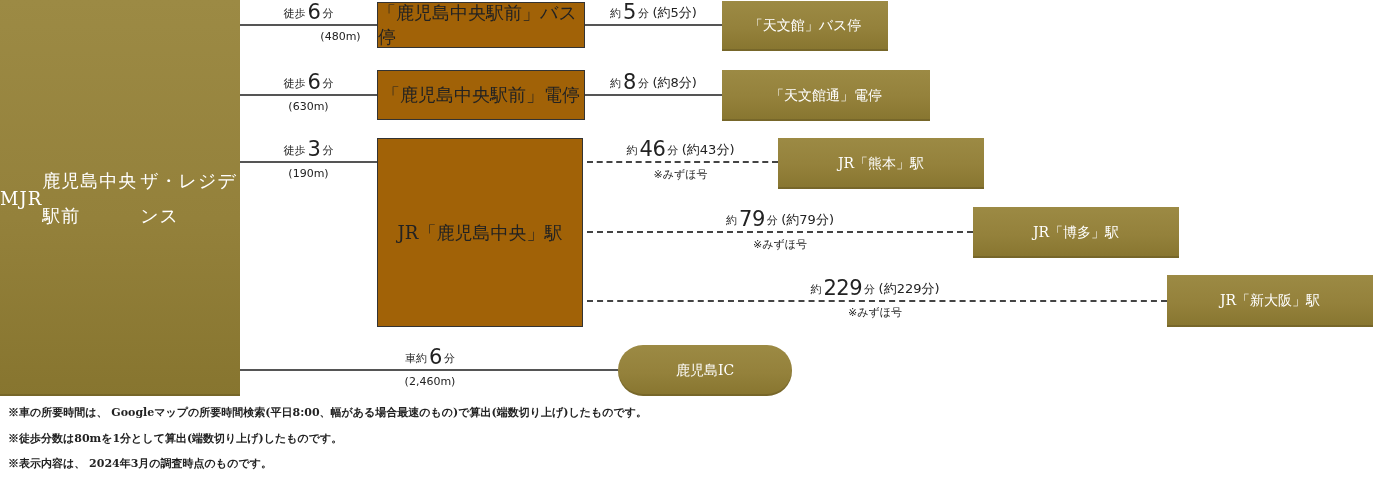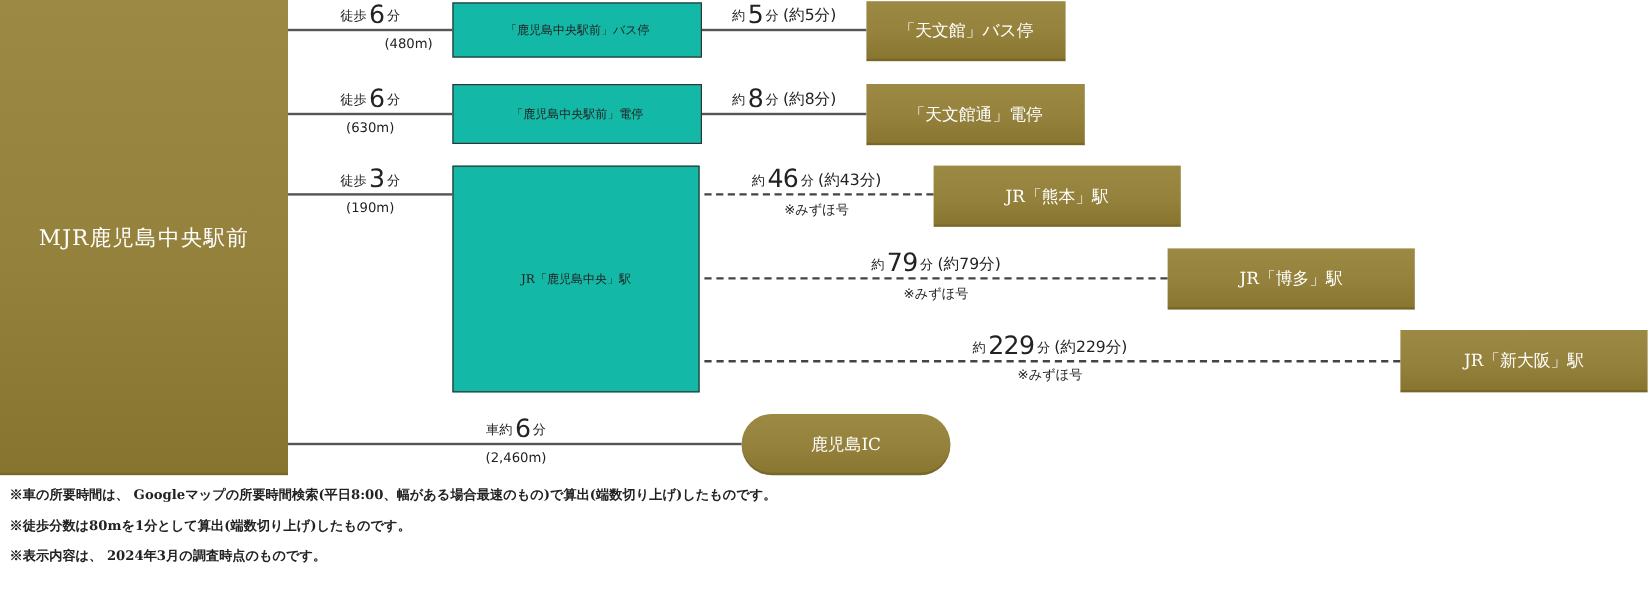--- a/index.html
+++ b/index.html
@@ -3,38 +3,39 @@
   <meta charset="utf-8">
   <style>
     html, body { margin:0; padding:0; background:#ffffff; }
     body { width:1373px; height:504px; position:relative; overflow:hidden;
            font-family:"DejaVu Serif", "Liberation Serif", serif; color:#222; }
     .abs { position:absolute; }
     .gold { background:linear-gradient(180deg,#9c8a44 0%,#94813b 55%,#87752f 100%);
             color:#fff; display:flex; align-items:center; justify-content:center;
             font-family:"DejaVu Serif","Liberation Serif",serif; font-size:14px;
             box-shadow: inset 0 -2px 0 rgba(0,0,0,0.12); }
-    .wbox { background:#14b8a6; border:1.5px solid #333; box-sizing:border-box;
+    .wbox { background:#a16207; border:1.5px solid #333; box-sizing:border-box;
             display:flex; align-items:center; justify-content:center;
-            font-family:"DejaVu Serif","Liberation Serif",serif; font-size:10px; color:#222; }
+            font-family:"DejaVu Serif","Liberation Serif",serif; font-size:18px; color:#222; }
     .line { height:2px; background:#555; }
     .dash { height:0; border-top:2px dashed #444; }
     .label { font-family:"DejaVu Sans","Liberation Sans",sans-serif; font-size:11px; color:#222;
              text-align:center; white-space:nowrap; }
     .big { font-size:21px; font-weight:400; vertical-align:-2px; margin:0 2px; letter-spacing:-0.5px; }
     .sub { font-size:13px; }
     .main { flex-direction:row; font-size:18px; line-height:35px; letter-spacing:1px; }
     .notes { font-family:"DejaVu Serif","Liberation Serif",serif; font-size:11px; color:#222; font-weight:bold; }
   </style>
 </head>
 <body>
 
 <div class="abs gold main" style="left:0; top:0; width:240px; height:396px;">
   <div>MJR</div>
   <div>鹿児島中央駅前</div>
+  <div>ザ・レジデンス</div>
 </div>
 
 <div class="abs line" style="left:240px; top:24px; width:137px;"></div>
 <div class="abs label" style="left:240px; top:0px; width:137px;">
   <span>徒歩</span><span class="big">6</span><span>分</span>
 </div>
 <div class="abs label" style="left:240px; top:30px; width:137px;padding-left:32px;">(480m)</div>
 <div class="abs wbox" style="left:377px; top:2px; width:208px; height:46px;">「鹿児島中央駅前」バス停</div>
 <div class="abs line" style="left:585px; top:24px; width:137px;"></div>
 <div class="abs label" style="left:585px; top:0px; width:137px;">
@@ -45,21 +46,21 @@
 <div class="abs line" style="left:240px; top:94px; width:137px;"></div>
 <div class="abs label" style="left:240px; top:70px; width:137px;">
   <span>徒歩</span><span class="big">6</span><span>分</span>
 </div>
 <div class="abs label" style="left:240px; top:100px; width:137px;">(630m)</div>
 <div class="abs wbox" style="left:377px; top:70px; width:208px; height:50px;">「鹿児島中央駅前」電停</div>
 <div class="abs line" style="left:585px; top:94px; width:137px;"></div>
 <div class="abs label" style="left:585px; top:70px; width:137px;">
   <span>約</span><span class="big">8</span><span>分</span> <span class="sub">(約8分)</span>
 </div>
-<div class="abs gold" style="left:722px; top:70px; width:182px; height:51px;">「天文館通」電停</div>
+<div class="abs gold" style="left:722px; top:70px; width:208px; height:51px;">「天文館通」電停</div>
 
 <div class="abs line" style="left:240px; top:161px; width:137px;"></div>
 <div class="abs label" style="left:240px; top:137px; width:137px;">
   <span>徒歩</span><span class="big">3</span><span>分</span>
 </div>
 <div class="abs label" style="left:240px; top:167px; width:137px;">(190m)</div>
 <div class="abs wbox" style="left:377px; top:138px; width:206px; height:189px;">JR「鹿児島中央」駅</div>
 
 <div class="abs dash" style="left:587px; top:161px; width:191px;"></div>
 <div class="abs label" style="left:583px; top:137px; width:195px;">

